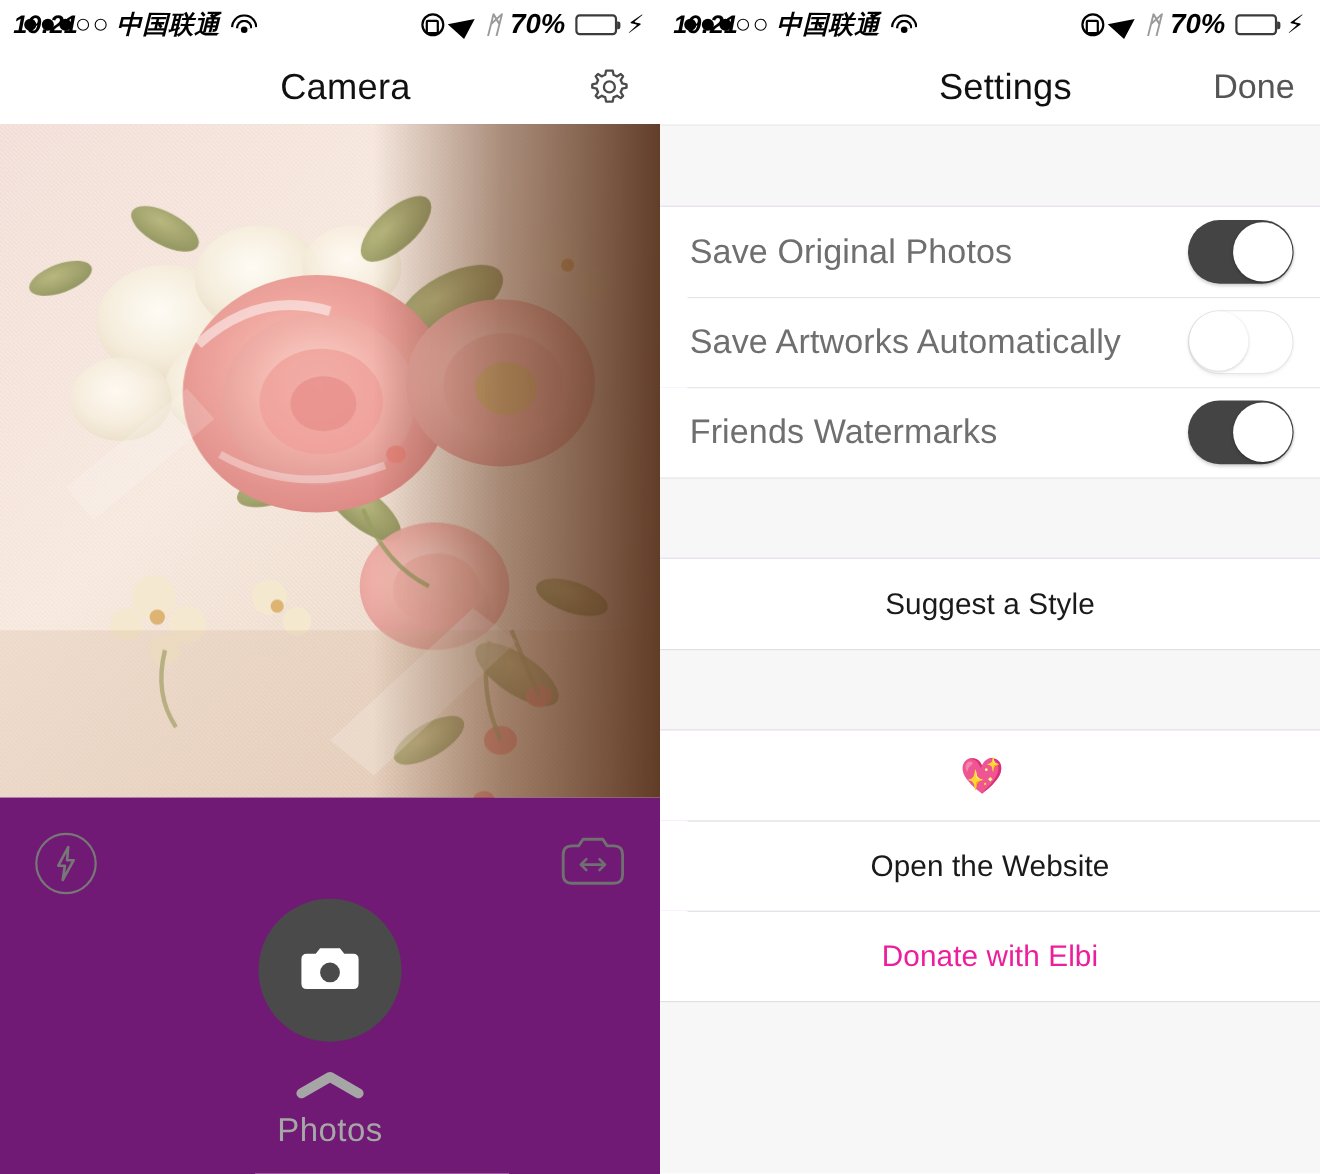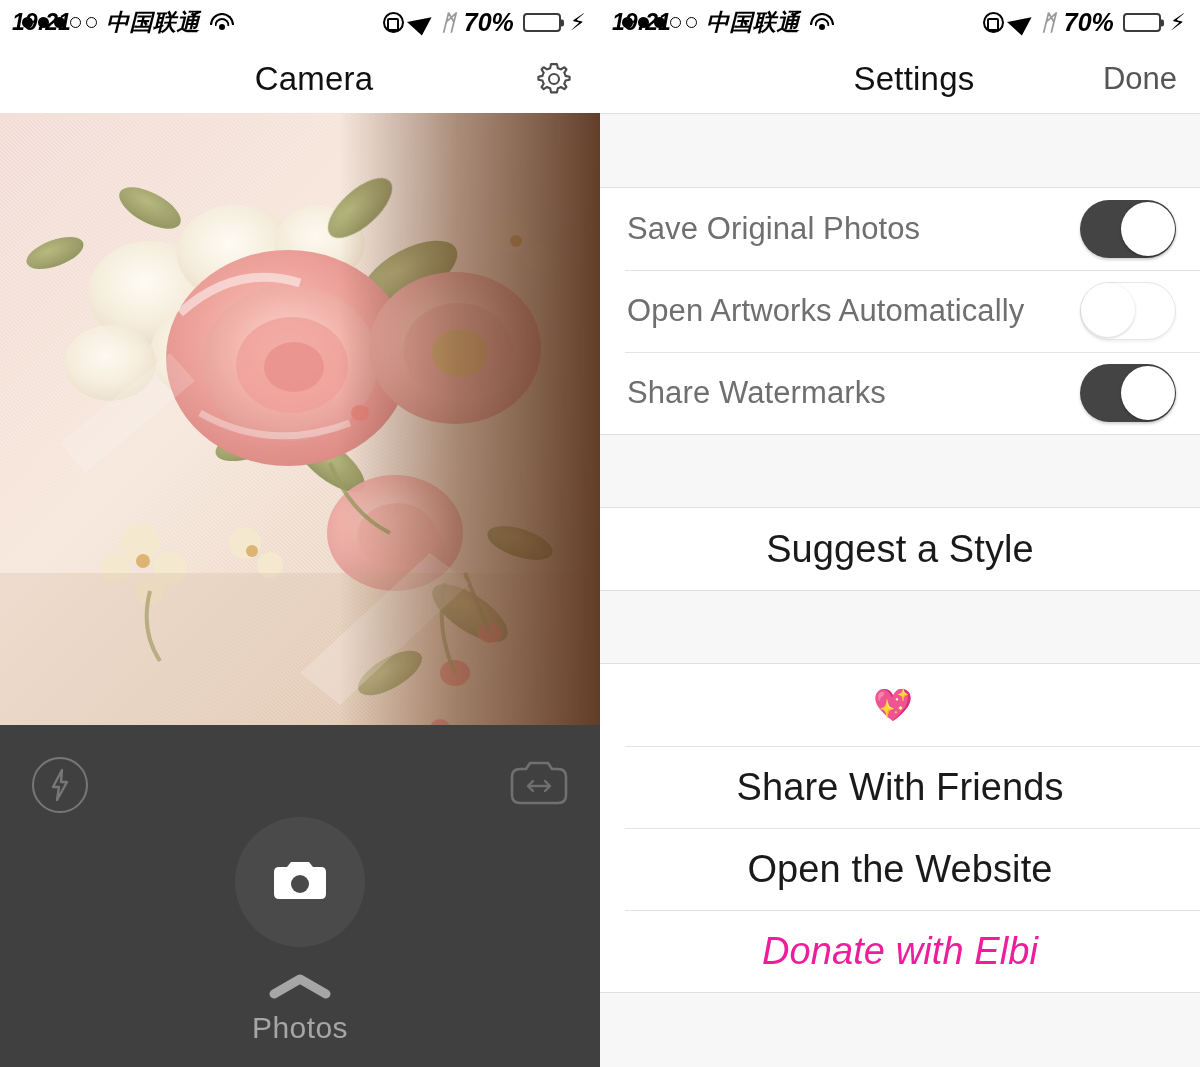--- a/index.html
+++ b/index.html
@@ -52,21 +52,21 @@
   .nav-title { font-size:33px; color:#111; font-weight:normal; letter-spacing:.2px; }
   .nav-right { position:absolute; right:23px; top:50%; transform:translateY(-50%);margin-left:48px; }
   .nav-btn-text { font-size:31px; color:#555; }
   .gear { width:46px; height:46px; display:block; }
 
   
   .preview { height:612px; width:600px; position:relative; overflow:hidden; background:#e8d7cd; }
   .preview svg { display:block; width:600px; height:612px; }
 
   
-  .controls { position:relative; height:342px; background:#404040;padding-left:40px; }
+  .controls { position:relative; height:342px; background:#701a75;padding-left:40px; }
   .ctl-row { position:absolute; top:32px; left:0; right:0; height:60px; }
   .flash-btn { position:absolute; left:32px; top:0; width:56px; height:56px;
      border:2.4px solid #777; border-radius:50%; display:flex; align-items:center; justify-content:center; }
   .flip-btn { position:absolute; right:30px; top:2px; width:62px; height:50px; }
   .shutter { position:absolute; left:50%; top:92px; transform:translateX(-50%);
      width:130px; height:130px; border-radius:50%; background:#4a4a4a;
      display:flex; align-items:center; justify-content:center; }
   .photos-zone { position:absolute; left:0; right:0; bottom:22px; text-align:center; }
   .chev { display:block; margin:0 auto 12px; }
   .photos-label { font-size:30px; color:#a6a6a6; letter-spacing:.4px; }
@@ -76,22 +76,22 @@
   .spacer { background:#f7f7f7; border-top:1px solid #e0e0e0; border-bottom:1px solid #e0e0e0; }
   .sp-top { height:75px; }
   .sp-mid { height:74px; }
   .sp-mid2 { height:74px; }
   .sp-bottom { height:108px; border-bottom:none; }
   .group { background:#f0abfc; }
   .row { height:82px; display:flex; align-items:center; background:#fff; position:relative; }
   .row + .row::before { content:""; position:absolute; left:25px; right:0; top:0; height:1px; background:#e3e3e3; }
   .row-label { font-size:31px; color:#6f6f6f; padding-left:27px; letter-spacing:.1px; }
   .row.center { justify-content:center; }
-  .row.center .row-label { padding-left:0; color:#1a1a1a; font-size:38px; }
-  .row.center .row-label.pink { color:#ec1e9c;font-style:italic; }
+  .row.center .row-label { padding-left:0; color:#1a1a1a; font-size:27px; }
+  .row.center .row-label.pink { color:#ec1e9c; }
   .row-emoji { font-size:32px; margin-right:14px; line-height:1; }
   .toggle { margin-left:auto; margin-right:24px; width:96px; height:58px; border-radius:29px; position:relative; }
   .toggle.on { background:#444444; box-shadow:0 2px 3px rgba(0,0,0,.18); }
   .toggle.off { background:#ffffff; border:1.5px solid #e6e6e6; box-shadow:0 2px 3px rgba(0,0,0,.06); }
   .knob { position:absolute; top:2px; width:54px; height:54px; border-radius:50%; background:#fff;
           box-shadow:0 1px 3px rgba(0,0,0,.35); }
   .toggle.on .knob { right:1px; }
   .toggle.off .knob { left:0px; top:0px; box-shadow:0 1px 3px rgba(0,0,0,.18); }
   .inline-row { display:flex; align-items:center; justify-content:center; }
 </style>
@@ -339,27 +339,27 @@
       <div class="spacer sp-top"></div>
 
       <div class="group">
         <div class="row">
           <span class="row-label">Save Original Photos</span>
           <span class="toggle on">
               <span class="knob"></span>
             </span>
         </div>
         <div class="row">
-          <span class="row-label">Open Artworks Automatically</span>
+          <span class="row-label">Save Artworks Automatically</span>
           <span class="toggle off">
               <span class="knob"></span>
             </span>
         </div>
         <div class="row">
-          <span class="row-label">Share Watermarks</span>
+          <span class="row-label">Friends Watermarks</span>
           <span class="toggle on">
               <span class="knob"></span>
             </span>
         </div>
       </div>
 
       <div class="spacer sp-mid"></div>
 
       <div class="group">
         <div class="row center">
@@ -369,23 +369,20 @@
 
       <div class="spacer sp-mid2"></div>
 
       <div class="group">
         <div class="row center">
           <span class="inline-row">
             <span class="row-emoji">💖</span>
           </span>
         </div>
         <div class="row center">
-          <span class="row-label">Share With Friends</span>
-        </div>
-        <div class="row center">
           <span class="row-label">Open the Website</span>
         </div>
         <div class="row center">
           <span class="row-label pink">Donate with Elbi</span>
         </div>
       </div>
 
       <div class="spacer sp-bottom"></div>
     </div>
   </div>

